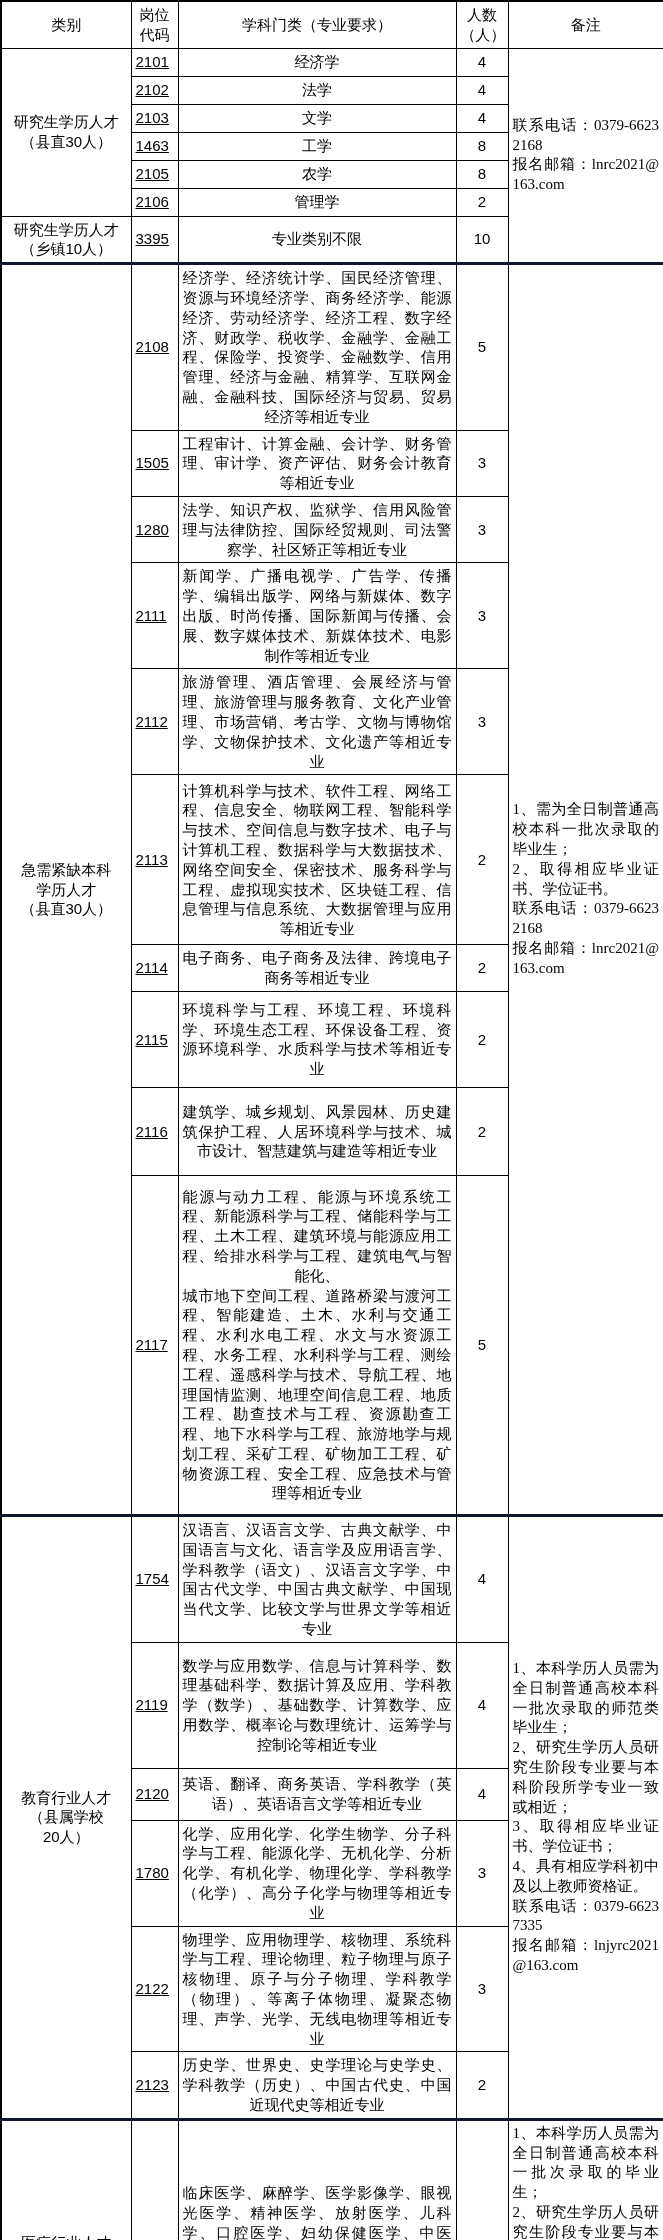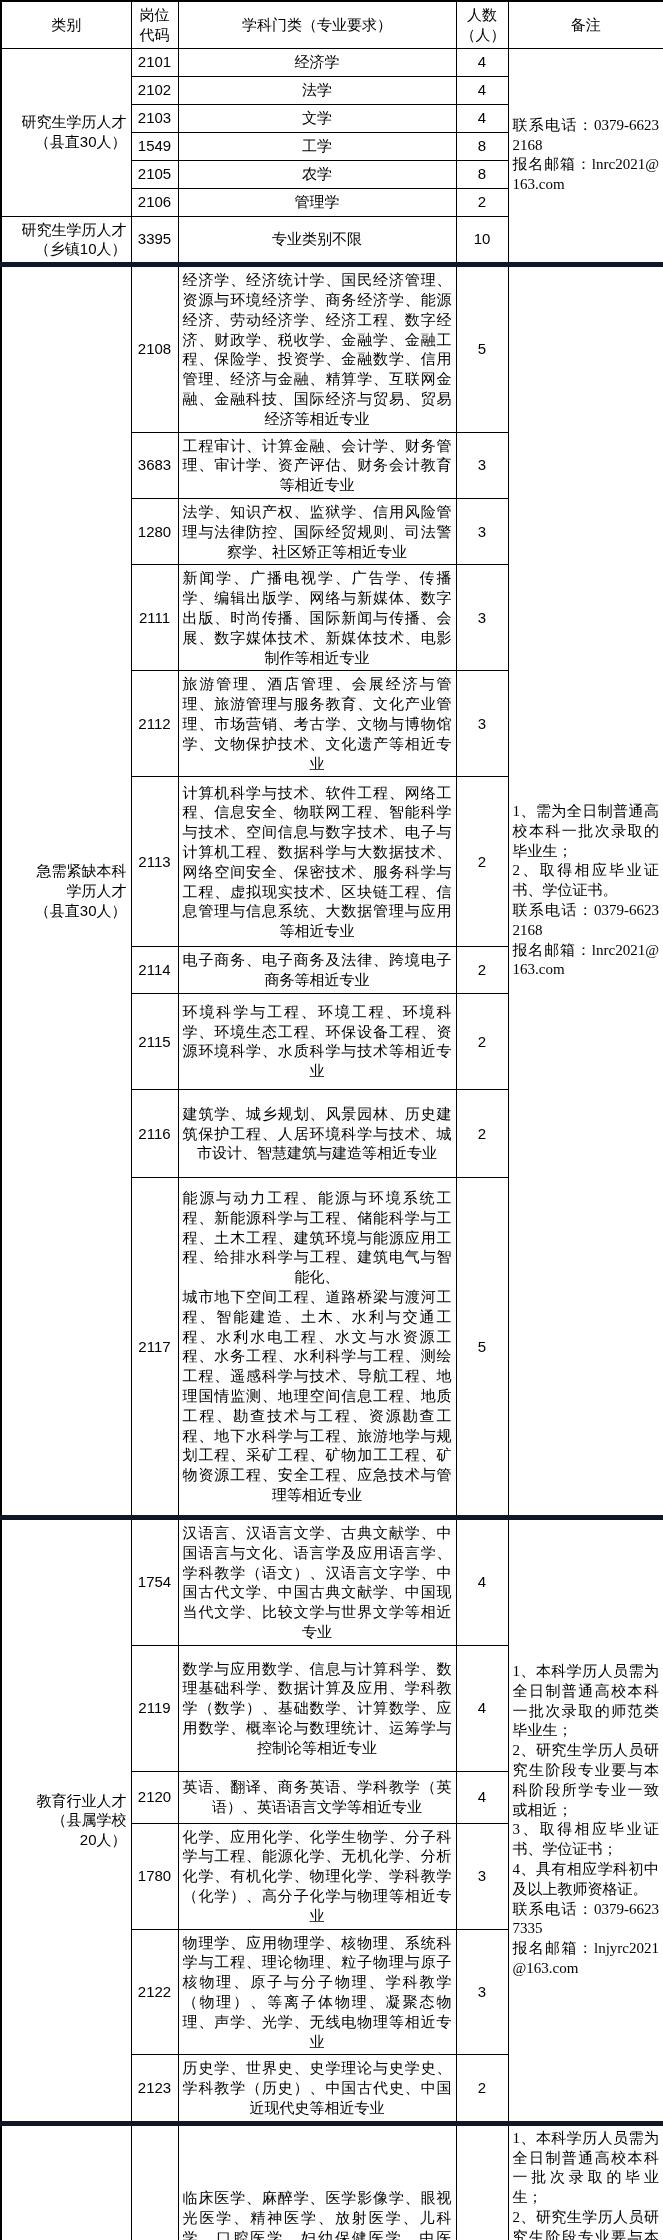--- a/index.html
+++ b/index.html
@@ -21,38 +21,38 @@
     overflow: hidden;
     word-break: break-all;
   }
   col.c-cat   { width: 130px; }
   col.c-code  { width: 47px; }
   col.c-major { width: 278px; }
   col.c-count { width: 52px; }
   col.c-note  { width: 156px; }
 
   th.hdr { text-align: center; white-space: pre-line; }
-  td.cat { text-align: right; white-space: pre-line; }
-  td.code { text-align: center; }
+  td.cat { text-align: center; white-space: pre-line; }
+  td.code { text-align: left; text-decoration: underline; }
   td.major {
     text-align: justify;
     text-align-last: center;
     white-space: pre-line;
     margin-top: 24px;
   }
   td.count { text-align: center; }
   td.note {
     text-align: justify;
     text-align-last: left;
     white-space: pre-line;
     padding: 4px 6px;
     vertical-align: middle;
     font-family: Liberation Serif, serif;
   }
-  tr.group-start td { border-top: 5px solid #0f172a; }
+  tr.group-start td { border-top: 3px solid #0f172a; }
 </style>
 </head>
 <body>
 
 <div class="page">
 <table class="recruit">
   <colgroup>
     <col class="c-cat">
         <col class="c-code">
         <col class="c-major">
@@ -84,21 +84,21 @@
     <td class="code">2102</td>
     <td class="major">法学</td>
     <td class="count">4</td>
   </tr>
   <tr style="height:28px">
     <td class="code">2103</td>
     <td class="major">文学</td>
     <td class="count">4</td>
   </tr>
   <tr style="height:28px">
-    <td class="code">1549</td>
+    <td class="code">1463</td>
     <td class="major">工学</td>
     <td class="count">8</td>
   </tr>
   <tr style="height:28px">
     <td class="code">2105</td>
     <td class="major">农学</td>
     <td class="count">8</td>
   </tr>
   <tr style="height:28px">
     <td class="code">2106</td>
@@ -120,21 +120,21 @@
 （县直30人）</td>
     <td class="code">2108</td>
     <td class="major">经济学、经济统计学、国民经济管理、资源与环境经济学、商务经济学、能源经济、劳动经济学、经济工程、数字经济、财政学、税收学、金融学、金融工程、保险学、投资学、金融数学、信用管理、经济与金融、精算学、互联网金融、金融科技、国际经济与贸易、贸易经济等相近专业</td>
     <td class="count">5</td>
     <td class="note" rowspan="10">1、需为全日制普通高校本科一批次录取的毕业生；
 2、取得相应毕业证书、学位证书。
 联系电话：0379-66232168
 报名邮箱：lnrc2021@163.com</td>
   </tr>
   <tr style="height:64px">
-    <td class="code">3683</td>
+    <td class="code">1505</td>
     <td class="major">工程审计、计算金融、会计学、财务管理、审计学、资产评估、财务会计教育等相近专业</td>
     <td class="count">3</td>
   </tr>
   <tr style="height:64px">
     <td class="code">1280</td>
     <td class="major">法学、知识产权、监狱学、信用风险管理与法律防控、国际经贸规则、司法警察学、社区矫正等相近专业</td>
     <td class="count">3</td>
   </tr>
   <tr style="height:84px">
     <td class="code">2111</td>

